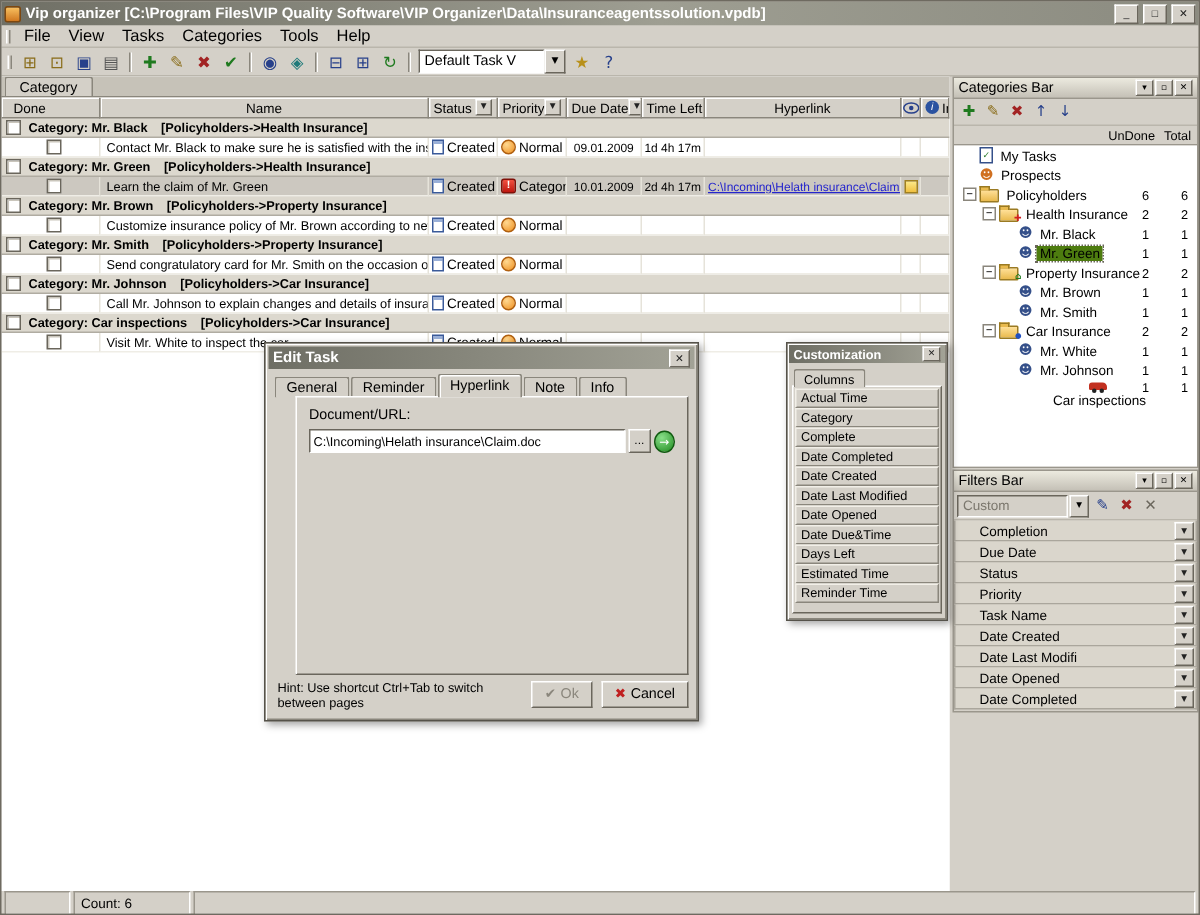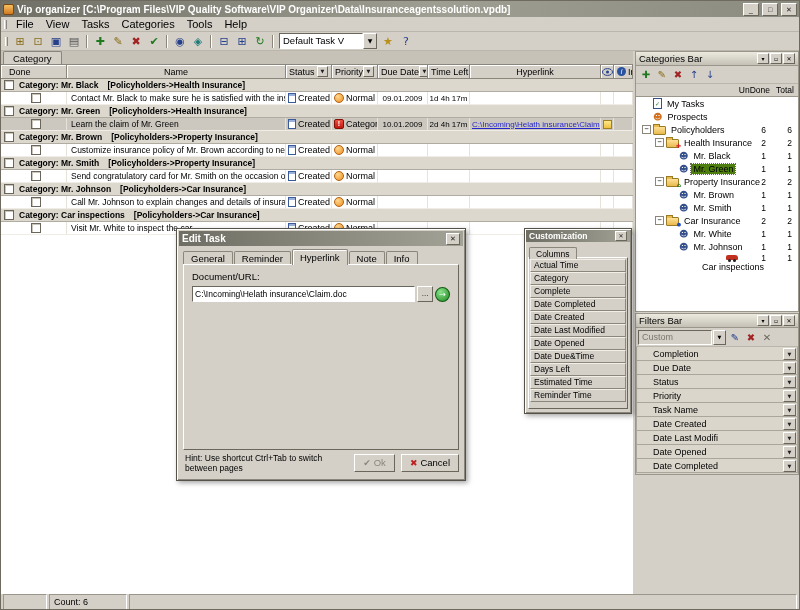--- a/index.html
+++ b/index.html
@@ -117,21 +117,21 @@
 
 
 .dialog{position:absolute;background:#d4d0c8;border:1px solid #55524a;box-shadow:inset 1px 1px 0 #fff,inset -1px -1px 0 #8a867c,2px 2px 5px rgba(0,0,0,.35);z-index:20}
 .dlg-title{height:15px;margin:2px;background:linear-gradient(to right,#6e6e64,#a2a296);display:flex;align-items:center;color:#fff;font-size:10px;font-weight:bold;padding:0 3px}
 .dt-text{flex:1;white-space:nowrap;overflow:hidden}
 .dlg-close{width:14px;height:12px;background:#d4d0c8;border:1px solid;border-color:#fff #6a665c #6a665c #fff;color:#222;font-size:7px;line-height:10px;text-align:center;flex:none;font-weight:normal;font-family:"DejaVu Sans",sans-serif}
 .edit-task{left:176px;top:228px;width:290px;height:253px}
 .dlg-tabs{display:flex;margin:3px 6px 0 6px;align-items:flex-end}
 .dlg-tab{height:14px;padding:0 7px;font-size:9.5px;line-height:14px;background:#d4d0c8;border:1px solid #8a867c;border-bottom:none;border-radius:2px 2px 0 0;margin-right:1px;white-space:nowrap}
 .dlg-tab.active{height:16px;line-height:16px;box-shadow:inset 1px 1px 0 #fff;position:relative;z-index:2}
-.tab-panel{position:absolute;left:6px;right:6px;top:35px;height:186px;border:1px solid;border-color:#fff #6a665c #6a665c #fff;background:#d4d0c8;padding:6px 8px}
+.tab-panel{position:absolute;left:20px;right:6px;top:35px;height:186px;border:1px solid;border-color:#fff #6a665c #6a665c #fff;background:#d4d0c8;padding:6px 8px}
 .doc-label{font-size:9.5px;margin-bottom:4px}
 .doc-row{display:flex;align-items:center;gap:2px}
 .doc-input{width:224px;height:16px;background:#fff;border:1px solid;border-color:#6a665c #fff #fff #6a665c;font-size:8.5px;padding:0 2px;line-height:14px;white-space:nowrap;overflow:hidden}
 .browse-btn{width:16px;height:16px;background:#d4d0c8;border:1px solid;border-color:#fff #6a665c #6a665c #fff;font-size:8px;text-align:center;line-height:13px}
 .go-btn{width:15px;height:15px;border-radius:50%;background:radial-gradient(circle at 35% 30%,#8ae08a,#1f8a1f);border:1px solid #105a10;color:#fff;font-size:8px;line-height:13px;text-align:center;font-family:"DejaVu Sans",sans-serif}
 .dlg-bottom{position:absolute;left:8px;right:6px;bottom:7px;display:flex;align-items:center}
 .hint{width:160px;font-size:8.5px;line-height:1.2;flex:none}
 .dlg-btn{height:18px;display:flex;align-items:center;justify-content:center;gap:3px;background:#d4d0c8;border:1px solid;border-color:#fff #6a665c #6a665c #fff;font-size:9.5px;padding:0 8px;margin-left:6px;white-space:nowrap}
 .dlg-btn.disabled{color:#8a867c}
 .btn-glyph{font-size:9px;font-family:"DejaVu Sans",sans-serif}

